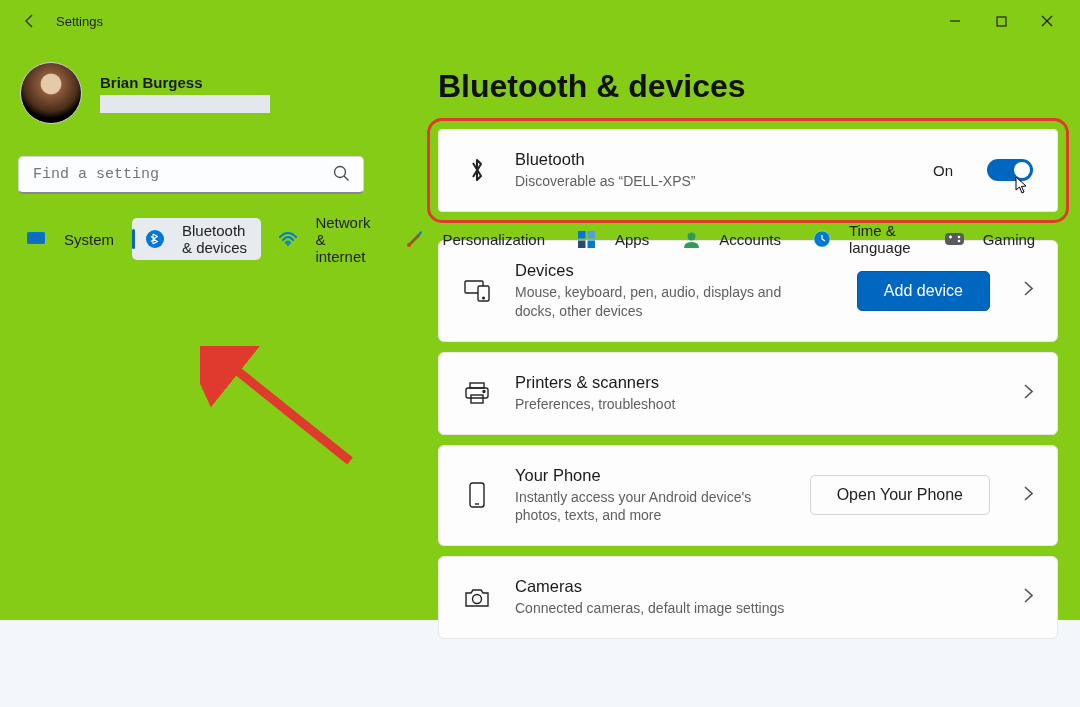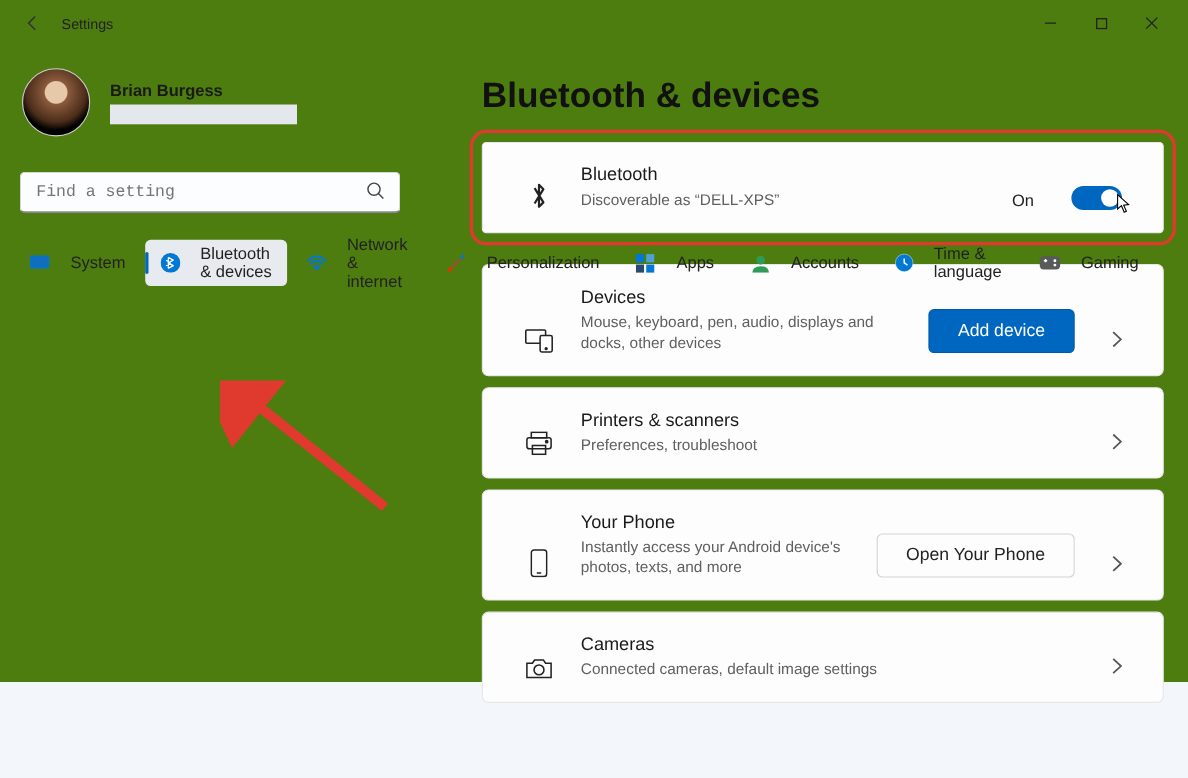--- a/index.html
+++ b/index.html
@@ -1,17 +1,17 @@
 <!DOCTYPE html>
 <html><head>
 <meta charset="utf-8">
 <style>
   * { box-sizing: border-box; margin: 0; padding: 0; font-family: "Segoe UI", "Segoe UI Variable", Arial, sans-serif; }
   html, body { width: 1080px; height: 707px; background: #f3f6fb; overflow: hidden; }
-  .window { position: relative; width: 1080px; height: 620px; background: #4d7c0f; }
+  .window { position: relative; width: 1080px; height: 620px; background: #84cc16; }
 
   
   .titlebar { display: flex; align-items: center; height: 42px; padding: 0 10px; }
   .back-btn { width: 40px; height: 40px; display: flex; align-items: center; justify-content: center; font-size: 18px; color: #333; cursor: default; }
   .app-title { font-size: 13px; color: #222; margin-left: 6px; }
   .win-controls { margin-left: auto; display: flex; }
   .win-btn { width: 46px; height: 38px; display: flex; align-items: center; justify-content: center; font-size: 14px; color: #333; }
   .win-btn svg { stroke: #222; }
 
   
@@ -34,21 +34,21 @@
   .nav { display: flex; flex-direction: row; gap: 4px; }
   .nav-item { display: flex; align-items: center; gap: 18px; height: 42px; padding: 0 14px; border-radius: 5px; font-size: 15px; color: #222; position: relative; }
   .nav-item.selected { background: #e7eaef; }
   .nav-item.selected::before { content: ""; position: absolute; left: 0; top: 11px; bottom: 11px; width: 3px; background: #0067c0; border-radius: 3px; }
   .nav-icon { width: 20px; height: 20px; display: flex; align-items: center; justify-content: center; font-size: 15px; }
 
   
   .page-title { font-size: 32px; font-weight: 600; color: #111; margin-bottom: 24px; }
 
   
-  .card { background: #fdfdfe; border: 1px solid #e7e7e9; border-radius: 6px; padding: 20px 37px; margin-bottom: 10px; display: flex; align-items: flex-end; gap: 24px; }
+  .card { background: #fdfdfe; border: 1px solid #e7e7e9; border-radius: 6px; padding: 20px 24px; margin-bottom: 10px; display: flex; align-items: center; gap: 24px; }
   .card.highlighted { outline: 3px solid #e03a2f; outline-offset: 8px; border-radius: 4px; }
   .card-icon { width: 28px; display: flex; justify-content: center; align-items: center; color: #222; flex-shrink: 0; }
   .card-text { flex: 1; }
   .card-title { font-size: 16.5px; color: #1a1a1a; }
   .card-sub { font-size: 14px; color: #5f5f5f; margin-top: 3px; line-height: 1.35; max-width: 280px; }
   .card .chevron { font-size: 18px; color: #555; margin-left: 10px; }
 
   
   .toggle-label { font-size: 15px; color: #222; margin-right: 10px; }
   .toggle { width: 46px; height: 22px; background: #0067c0; border-radius: 11px; position: relative; }

